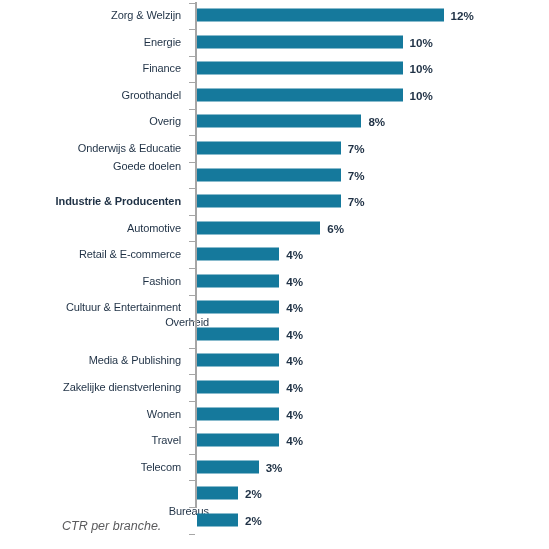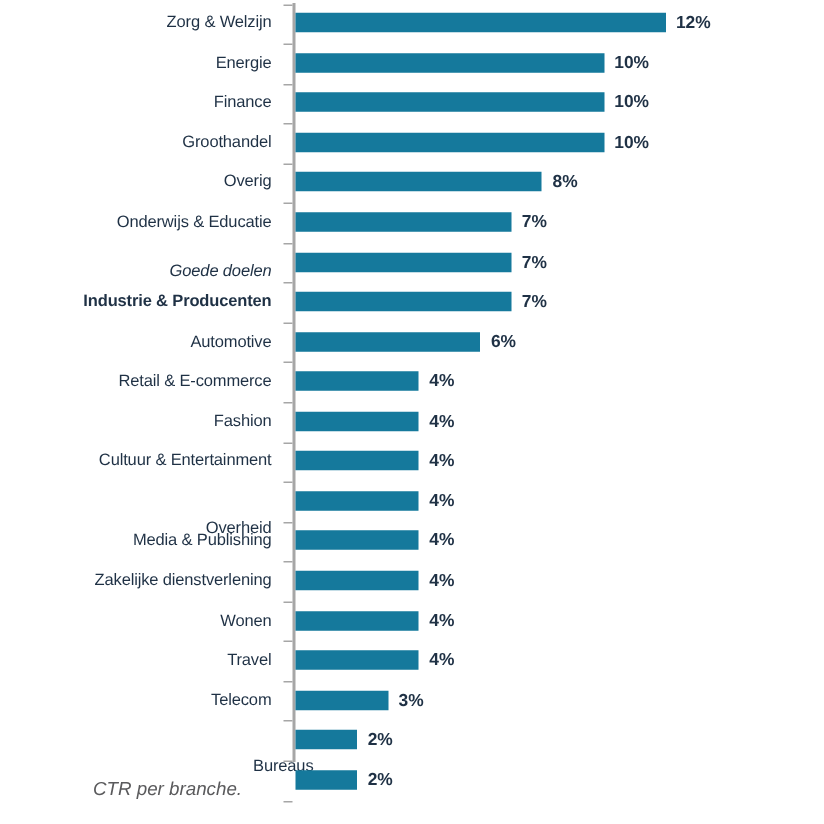--- a/index.html
+++ b/index.html
@@ -136,39 +136,39 @@
         </div>
         <div class="row" style="top: 81.65px;">
           <span class="cat-label">Groothandel</span>
         </div>
         <div class="row" style="top: 108.2px;">
           <span class="cat-label">Overig</span>
         </div>
         <div class="row" style="top: 134.75px;">
           <span class="cat-label">Onderwijs &amp; Educatie</span>
         </div>
-        <div class="row" style="top: 168px; font-style: italic;">
+        <div class="row" style="top: 153px;">
           <span class="cat-label">Goede doelen</span>
         </div>
         <div class="row" style="top: 187.85px; font-weight: bold;">
           <span class="cat-label">Industrie &amp; Producenten</span>
         </div>
         <div class="row" style="top: 214.4px;">
           <span class="cat-label">Automotive</span>
         </div>
         <div class="row" style="top: 240.95px;">
           <span class="cat-label">Retail &amp; E-commerce</span>
         </div>
         <div class="row" style="top: 267.5px;">
           <span class="cat-label">Fashion</span>
         </div>
         <div class="row" style="top: 294.05px;">
           <span class="cat-label">Cultuur &amp; Entertainment</span>
         </div>
-        <div class="row" style="top: 339px;">
+        <div class="row" style="top: 309px; padding-left: 28px;">
           <span class="cat-label">Overheid</span>
         </div>
         <div class="row" style="top: 347.15px;">
           <span class="cat-label">Media &amp; Publishing</span>
         </div>
         <div class="row" style="top: 373.7px;">
           <span class="cat-label">Zakelijke dienstverlening</span>
         </div>
         <div class="row" style="top: 400.25px;">
           <span class="cat-label">Wonen</span>

